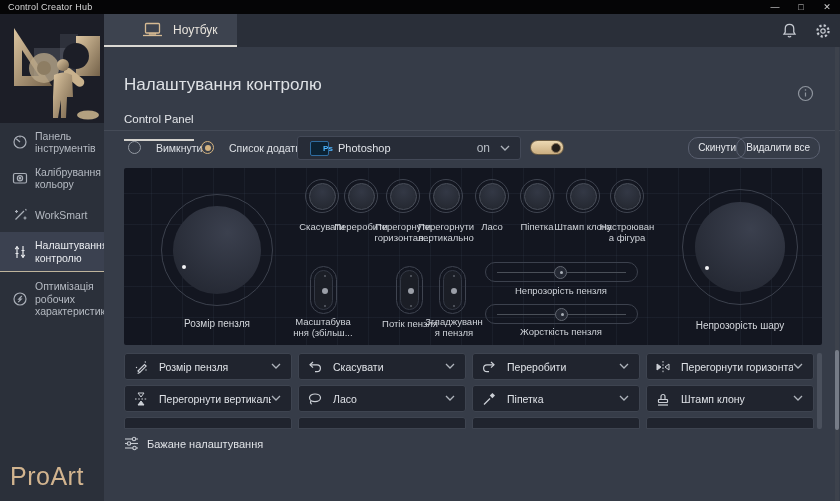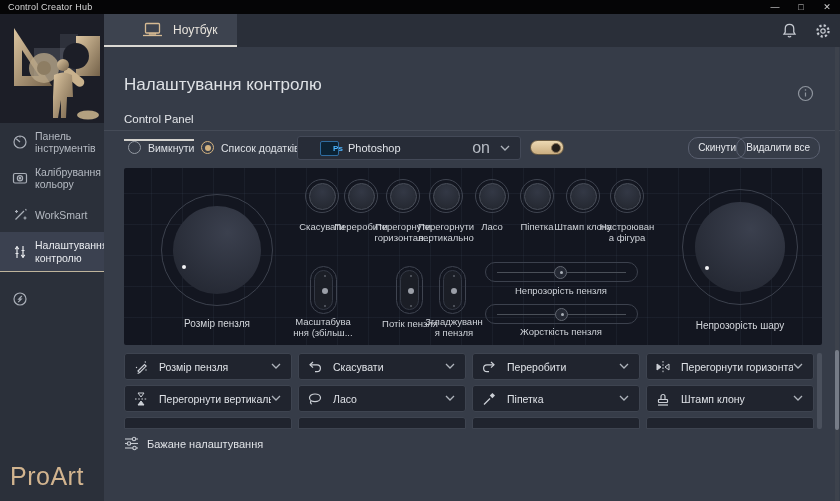--- a/index.html
+++ b/index.html
@@ -34,33 +34,33 @@
 
   
   .main { position:absolute; left:104px; top:47px; width:736px; height:454px; background:#363c48; }
   .page-title { position:absolute; left:20px; top:28px; font-size:17px; font-weight:400; color:#dee1e5; }
   .info-btn { position:absolute; right:26px; top:38px; cursor:pointer; }
   .subtab { position:absolute; left:20px; top:66px; color:#e3e5e9; font-size:11.5px; padding-bottom:14px;
             border-bottom:2px solid #d6d4cf; cursor:pointer; }
   .subtab-line { position:absolute; left:0; right:0; top:83px; height:1px; background:#454b57; }
 
   
-  .radio { position:absolute; display:flex; align-items:center; gap:7px; cursor:pointer; }
+  .radio { position:absolute; display:flex; align-items:center; gap:15px; cursor:pointer; }
   .radio .circ { width:13px; height:13px; border-radius:50%; border:1.5px solid #959ba4; position:relative; }
   .radio.sel .circ { border-color:#d3b27f; }
   .radio.sel .circ::after { content:""; position:absolute; left:2.5px; top:2.5px; width:6px; height:6px;
                             border-radius:50%; background:#d3b27f; }
   .radio .rl { font-size:10.5px; color:#dde0e5; }
   .app-select { position:absolute; left:193px; top:89px; width:224px; height:24px; background:#272c37;
                 border:1px solid #434957; border-radius:3px; display:flex; align-items:center; cursor:pointer; }
-  .ps-badge { width:15px; height:15px; margin-left:22px; border-radius:2px; background:#0c2233;
+  .ps-badge { width:15px; height:15px; margin-left:12px; border-radius:2px; background:#0c2233;
               border:1px solid #2f6ca0; color:#4db5ff; font-size:8px; font-weight:bold;
               display:flex; align-items:center; justify-content:center;padding-left:17px; }
   .app-name { margin-left:9px; font-size:11px; color:#e0e3e8; flex:1; }
-  .app-state { font-size:16px; color:#b7bcc4; margin-right:10px; }
+  .app-state { font-size:12px; color:#b7bcc4; margin-right:10px; }
   .toggle { position:absolute; left:426px; top:93px; width:34px; height:15px; border-radius:8px;
             background:linear-gradient(#ecd9b3,#cbae80); border:1px solid #6b5c43; cursor:pointer; }
   .toggle .knob { position:absolute; right:2px; top:1.5px; width:10px; height:10px; border-radius:50%;
                   background:#241f1a; border:1.5px solid #8a7355; }
   .btn { position:absolute; top:90px; height:22px; border:1px solid #5a6070; border-radius:10px;
          background:transparent; color:#e6e8ec; font-size:10px; padding:0 9px; line-height:20px;
          text-align:center; cursor:pointer; font-family:inherit; }
 
   
   .panel { position:absolute; left:20px; top:121px; width:698px; height:177px; background:#131620;
@@ -182,20 +182,23 @@
           <path d="M3.5 9.5 h3 M9.5 6.5 h3"></path>
         </svg>
       <span class="lbl">Налаштування
 контролю</span>
     </div>
     <div class="nav-item" style="top:260px; height:50px;">
       <svg width="16" height="16" viewBox="0 0 16 16" fill="none" stroke="#a9aeb7" stroke-width="1.2">
         <circle cx="8" cy="8" r="6"></circle>
           <path d="M9.8 5 L6.8 8.2 h2.4 L6.2 11.2"></path>
         </svg>
+      <span class="lbl">Оптимізація
+робочих
+характеристик</span>
     </div>
 
     <div class="proart-logo">ProArt</div>
   </div>
 
   <div class="strip">
     <div class="tab-laptop">
       <svg width="21" height="17" viewBox="0 0 21 17" fill="none" stroke="#d6ba93" stroke-width="1.3">
         <rect x="3.5" y="2.5" width="14" height="9.5" rx="1"></rect>
           <path d="M1 14.5 h19"></path>

